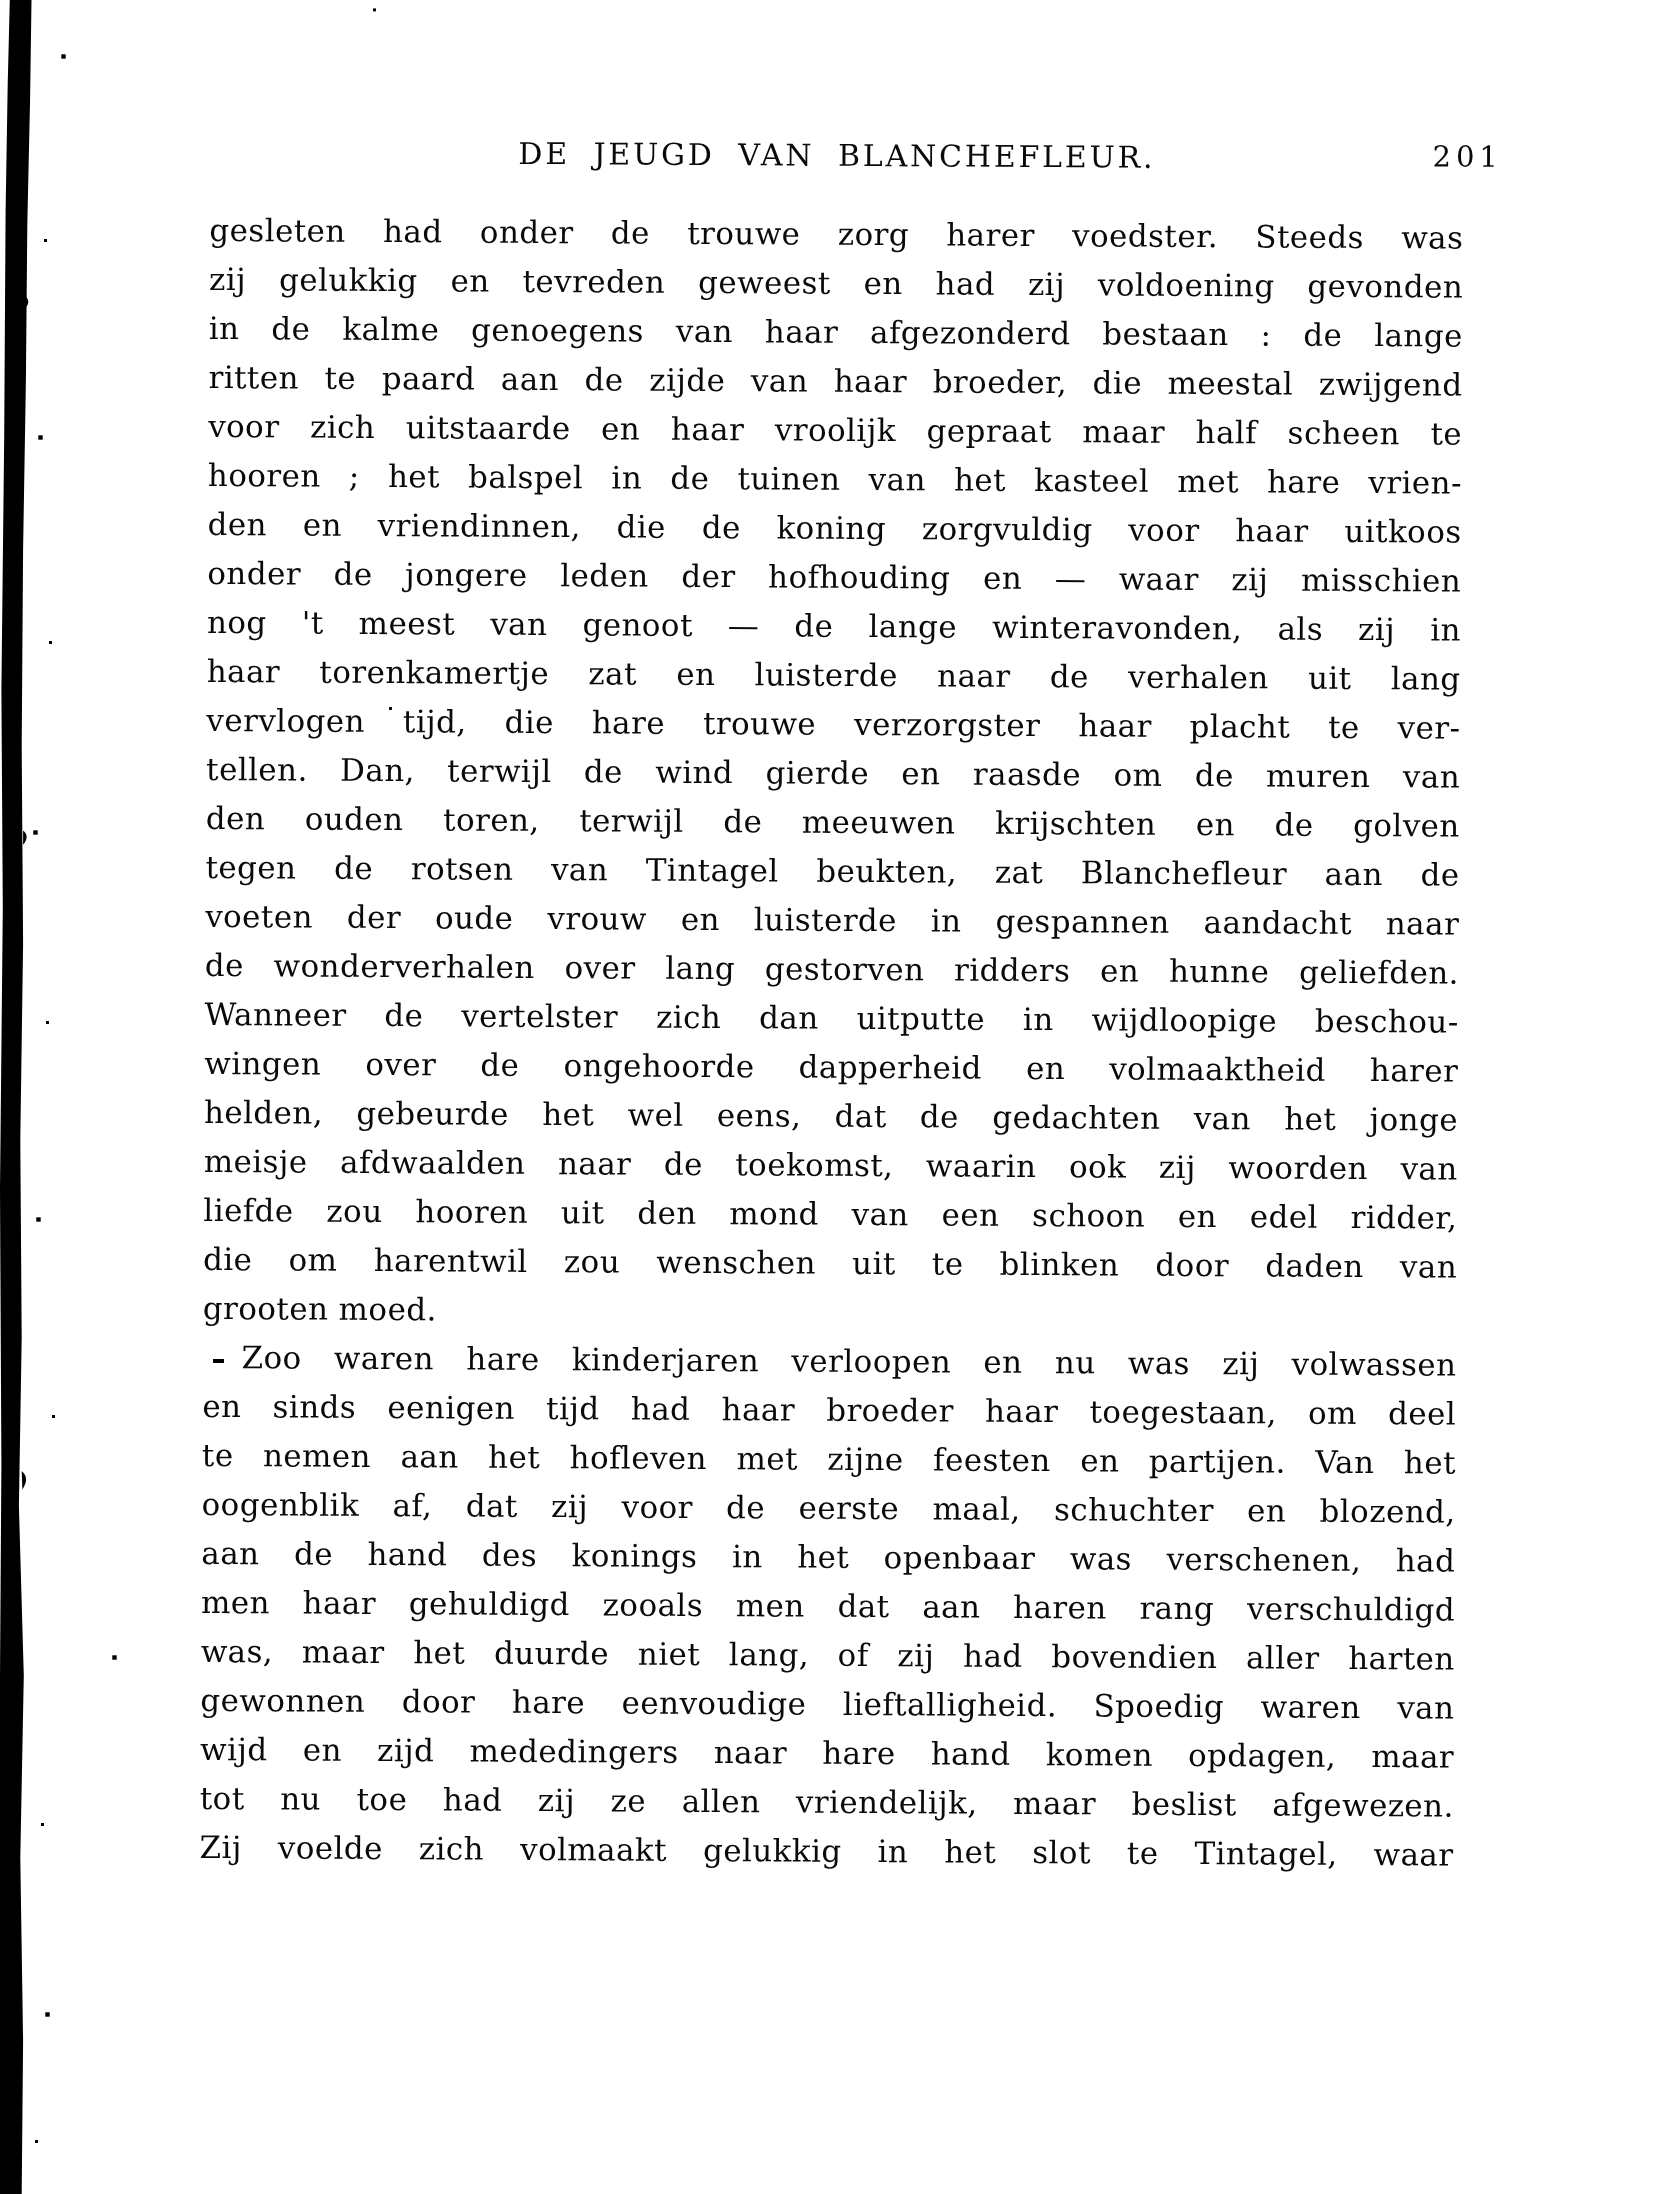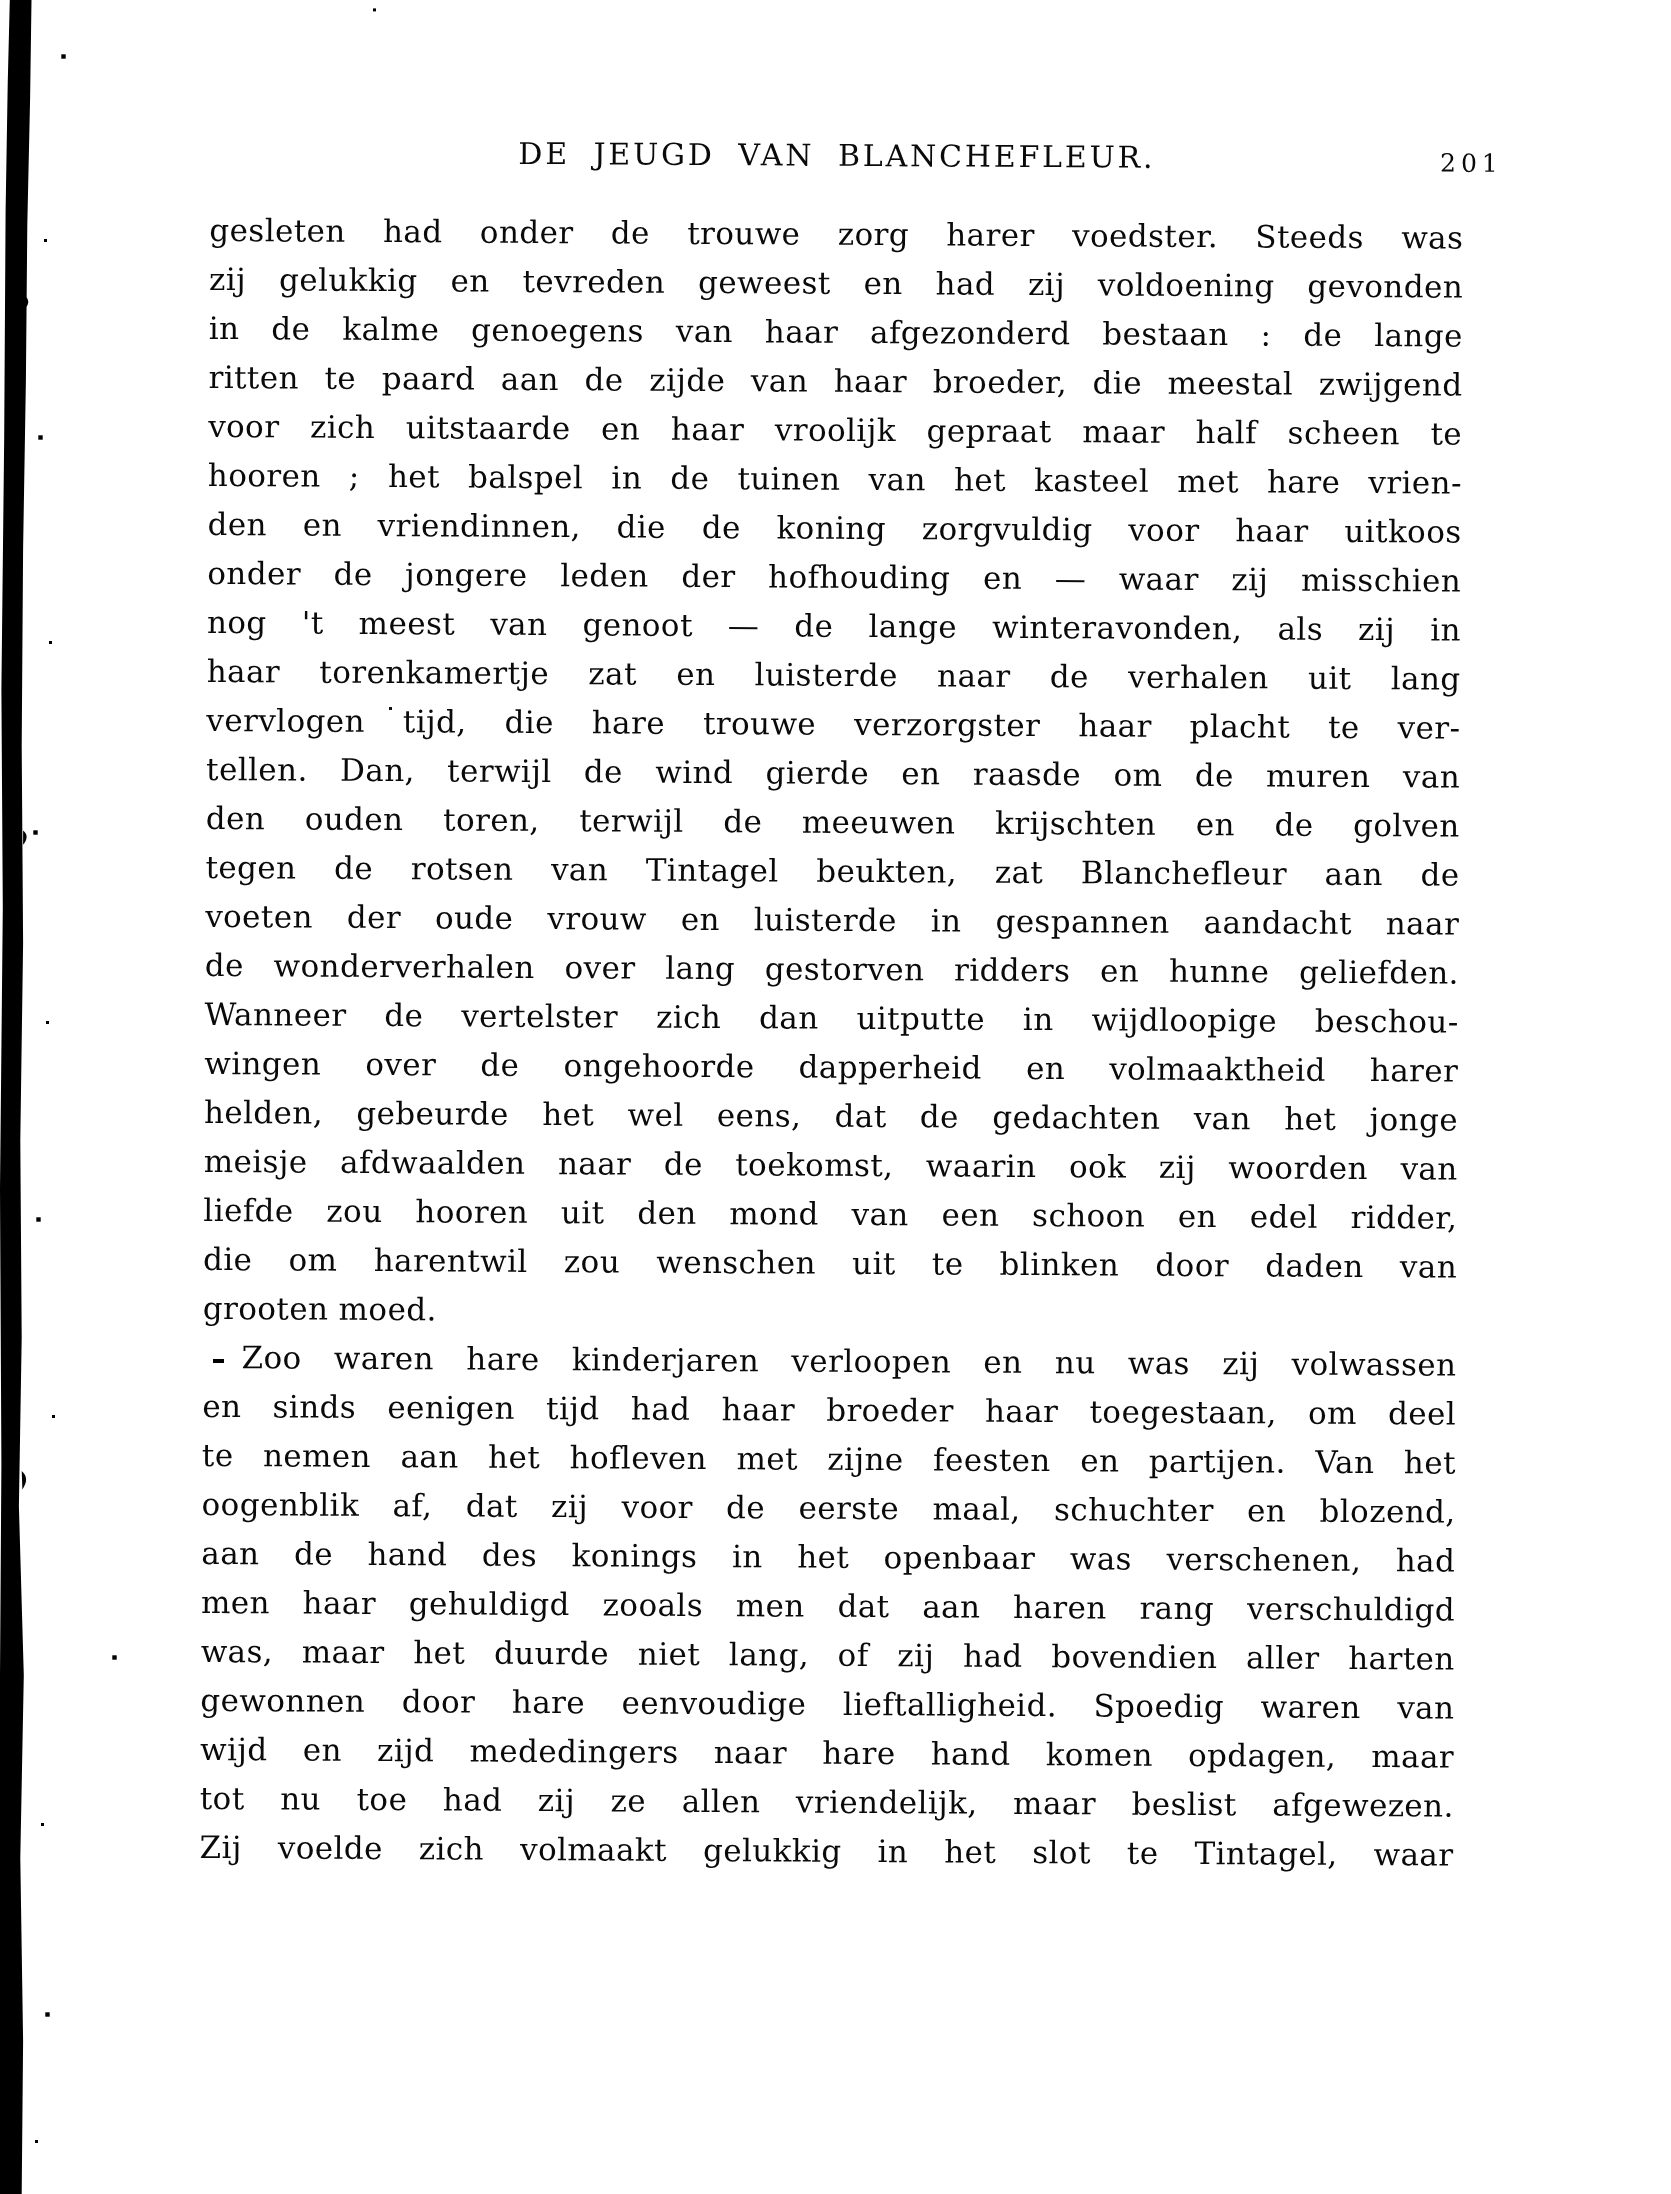--- a/index.html
+++ b/index.html
@@ -34,22 +34,22 @@
     transform:rotate(0.35deg);
     transform-origin:0 0;
   }
   .running-header{position:relative;height:51px;}
   .chapter-title{
     display:block;text-align:center;
     font-size:30px;line-height:42px;
     letter-spacing:2.8px;word-spacing:11.3px;
   }
   .page-number{
-    position:absolute;right:-39px;top:7px;
-    font-size:25px;letter-spacing:5px;line-height:35px;
+    position:absolute;right:-39px;top:1px;
+    font-size:29px;letter-spacing:5px;line-height:35px;
   }
   .page-text{margin-top:24px;}
   .line{
     height:49px;line-height:49px;
     font-size:31px;letter-spacing:0.4px;
     text-align:justify;
     -moz-text-align-last:justify;
     text-align-last:justify;
     white-space:normal;
     overflow:visible;

